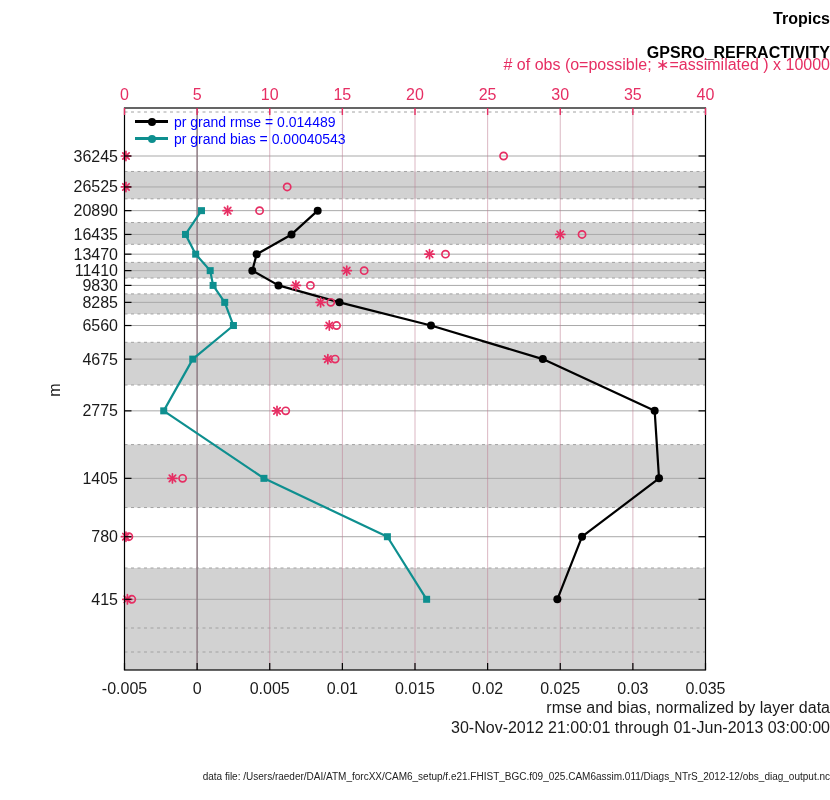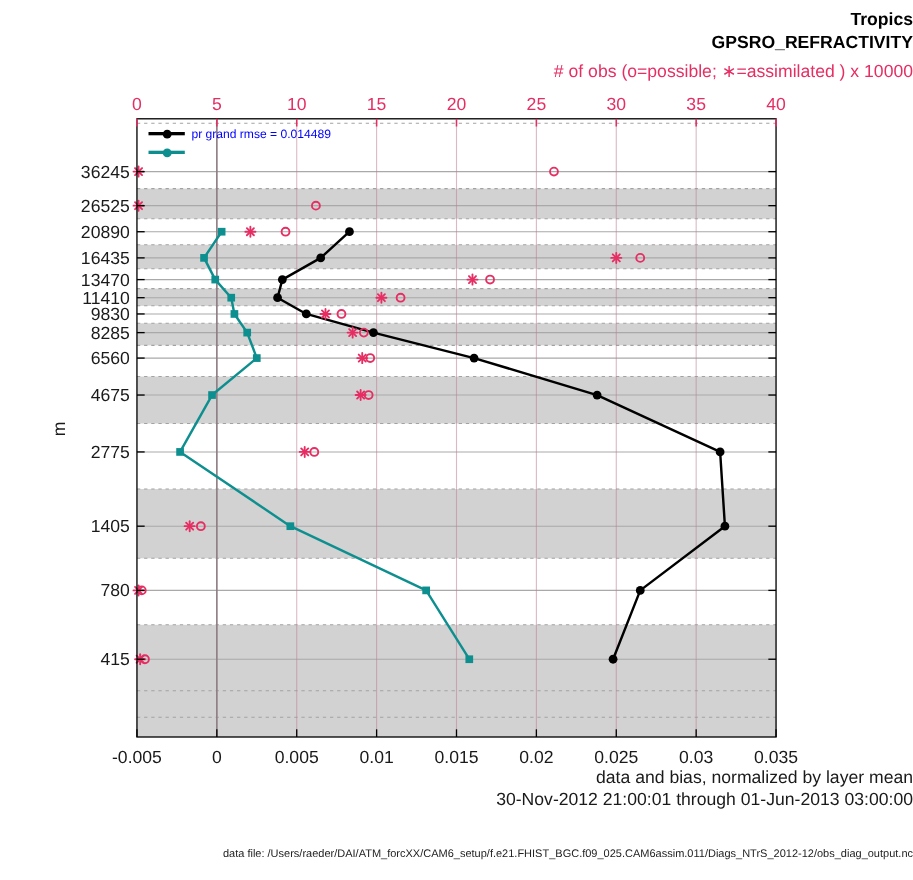--- a/index.html
+++ b/index.html
@@ -1,32 +1,32 @@
 <!DOCTYPE html>
 <html><head>
 <meta charset="utf-8">
 <style>
   html,body{margin:0;padding:0;background:#ffffff;}
   #fig{position:relative;width:830px;height:800px;background:#ffffff;overflow:hidden;
        font-family:"Liberation Sans", sans-serif;}
   .ctr{position:absolute;left:0;right:0;text-align:right;white-space:nowrap;}
   #title1{top:10px;font-size:16px;font-weight:bold;color:#000;}
-  #title2{top:31px;font-size:16px;font-weight:bold;color:#000;}
+  #title2{top:44px;font-size:16px;font-weight:bold;color:#000;}
   #obslabel{top:55px;font-size:16px;}
   #xlabel{top:699px;font-size:16px;color:#1a1a1a;}
   #datelabel{top:719px;font-size:16px;color:#1a1a1a;}
   #footnote{top:771px;font-size:10px;color:#222;}
   #ylabel{position:absolute;left:48px;top:381px;font-size:16px;color:#1a1a1a;
           transform:rotate(-90deg);transform-origin:center;}
   #legend{position:absolute;left:135px;top:113px;}
   .leg-row{display:flex;align-items:center;height:17px;}
   .leg-sample{position:relative;width:33px;height:9px;margin-right:6px;flex:0 0 33px;}
   .leg-line{position:absolute;left:0;right:0;top:3.2px;height:2.6px;}
   .leg-dot{position:absolute;left:13px;top:0.5px;width:8px;height:8px;border-radius:50%;}
-  .leg-label{font-size:11px;}
+  .leg-label{font-size:14px;}
   svg{position:absolute;left:0;top:0;}
   svg text{font-family:"Liberation Sans", sans-serif;}
 </style>
 </head>
 <body>
 
 <div id="fig">
   <svg id="plot-svg" width="830" height="800">
       <g>
         <rect x="124.5" y="171.48224005412766" width="581" height="27.324843832667227" fill="#d2d2d2"></rect>
@@ -284,20 +284,21 @@
         <span class="leg-line" id="leg-line-rmse" style="background: rgb(0, 0, 0);"></span>
           <span class="leg-dot" id="leg-dot-rmse" style="background: rgb(0, 0, 0);"></span>
       </span>
       <span class="leg-label" style="color: rgb(0, 0, 255);">pr grand rmse = 0.014489</span>
     </div>
     <div class="leg-row">
       <span class="leg-sample">
         <span class="leg-line" id="leg-line-bias" style="background: rgb(14, 143, 143);"></span>
           <span class="leg-dot" id="leg-dot-bias" style="background: rgb(14, 143, 143);"></span>
       </span>
+      <span class="leg-label" style="color: rgb(0, 0, 255);">pr grand bias = 0.00040543</span>
     </div>
   </div>
 
   <div id="ylabel">m</div>
-  <div id="xlabel" class="ctr">data and bias, normalized by layer mean</div>
+  <div id="xlabel" class="ctr">rmse and bias, normalized by layer data</div>
   <div id="datelabel" class="ctr">30-Nov-2012 21:00:01 through 01-Jun-2013 03:00:00</div>
   <div id="footnote" class="ctr">data file: /Users/raeder/DAI/ATM_forcXX/CAM6_setup/f.e21.FHIST_BGC.f09_025.CAM6assim.011/Diags_NTrS_2012-12/obs_diag_output.nc</div>
 </div>
 
 </body></html>

